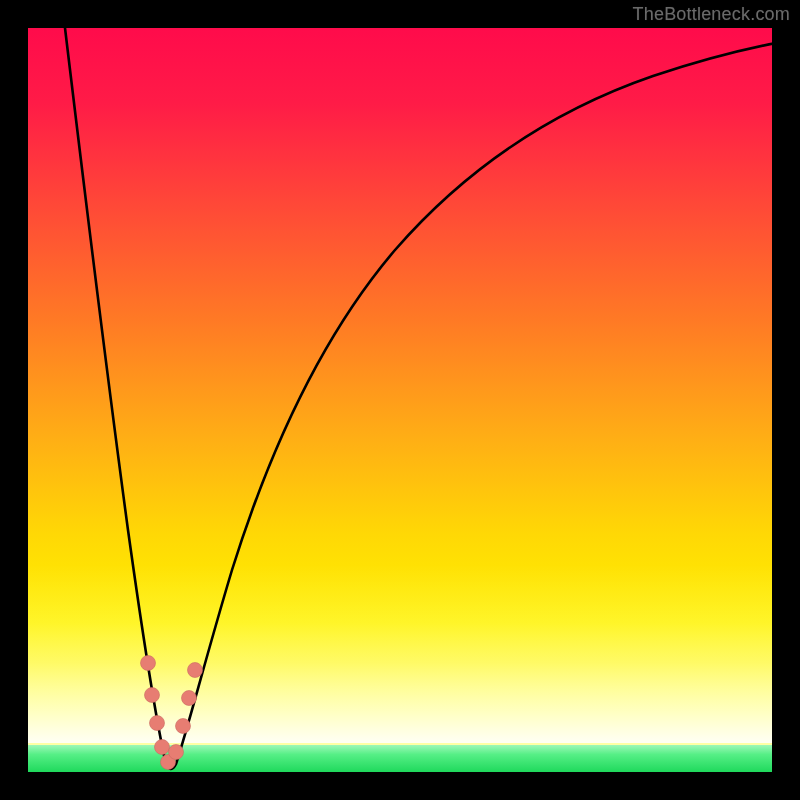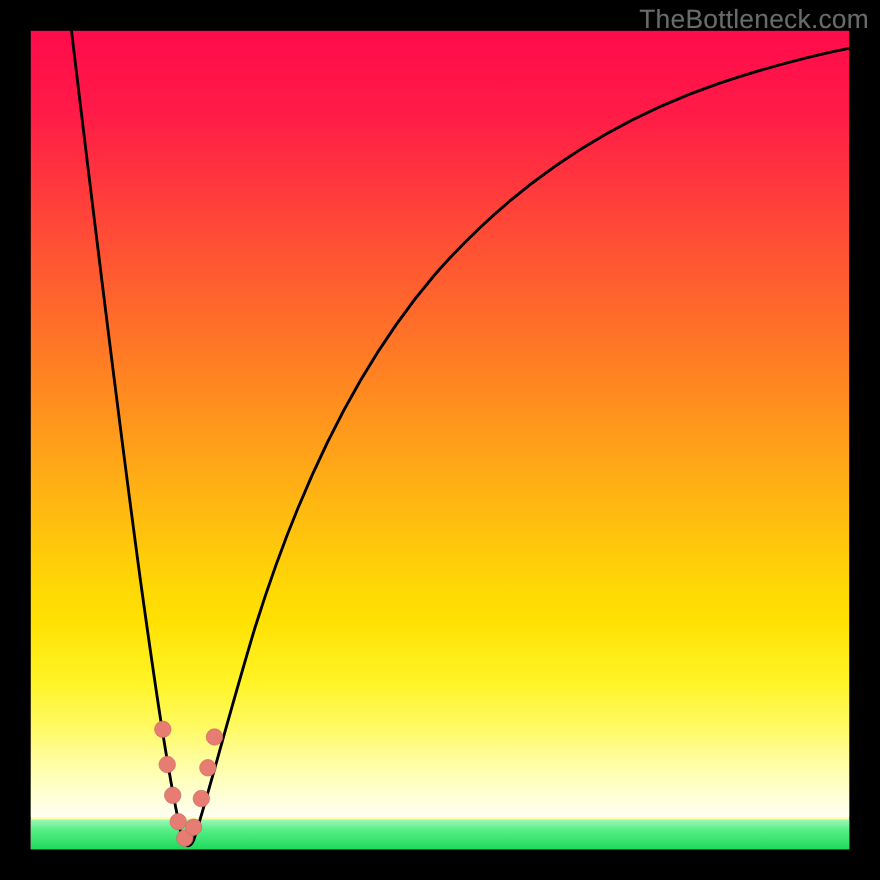--- a/index.html
+++ b/index.html
@@ -17,21 +17,21 @@
     height: 800px;
   }
   svg {
     display: block;
   }
   .watermark {
     position: absolute;
     top: 4px;
     right: 10px;
     color: #6a6a6a;
-    font-size: 24px;
+    font-size: 18px;
     font-weight: 400;
     letter-spacing: 0.2px;
     text-shadow: 0 0 1px rgba(255,255,255,0.15);
     user-select: none;
   }
 </style>
 </head>
 <body>
 
 <div class="stage">

